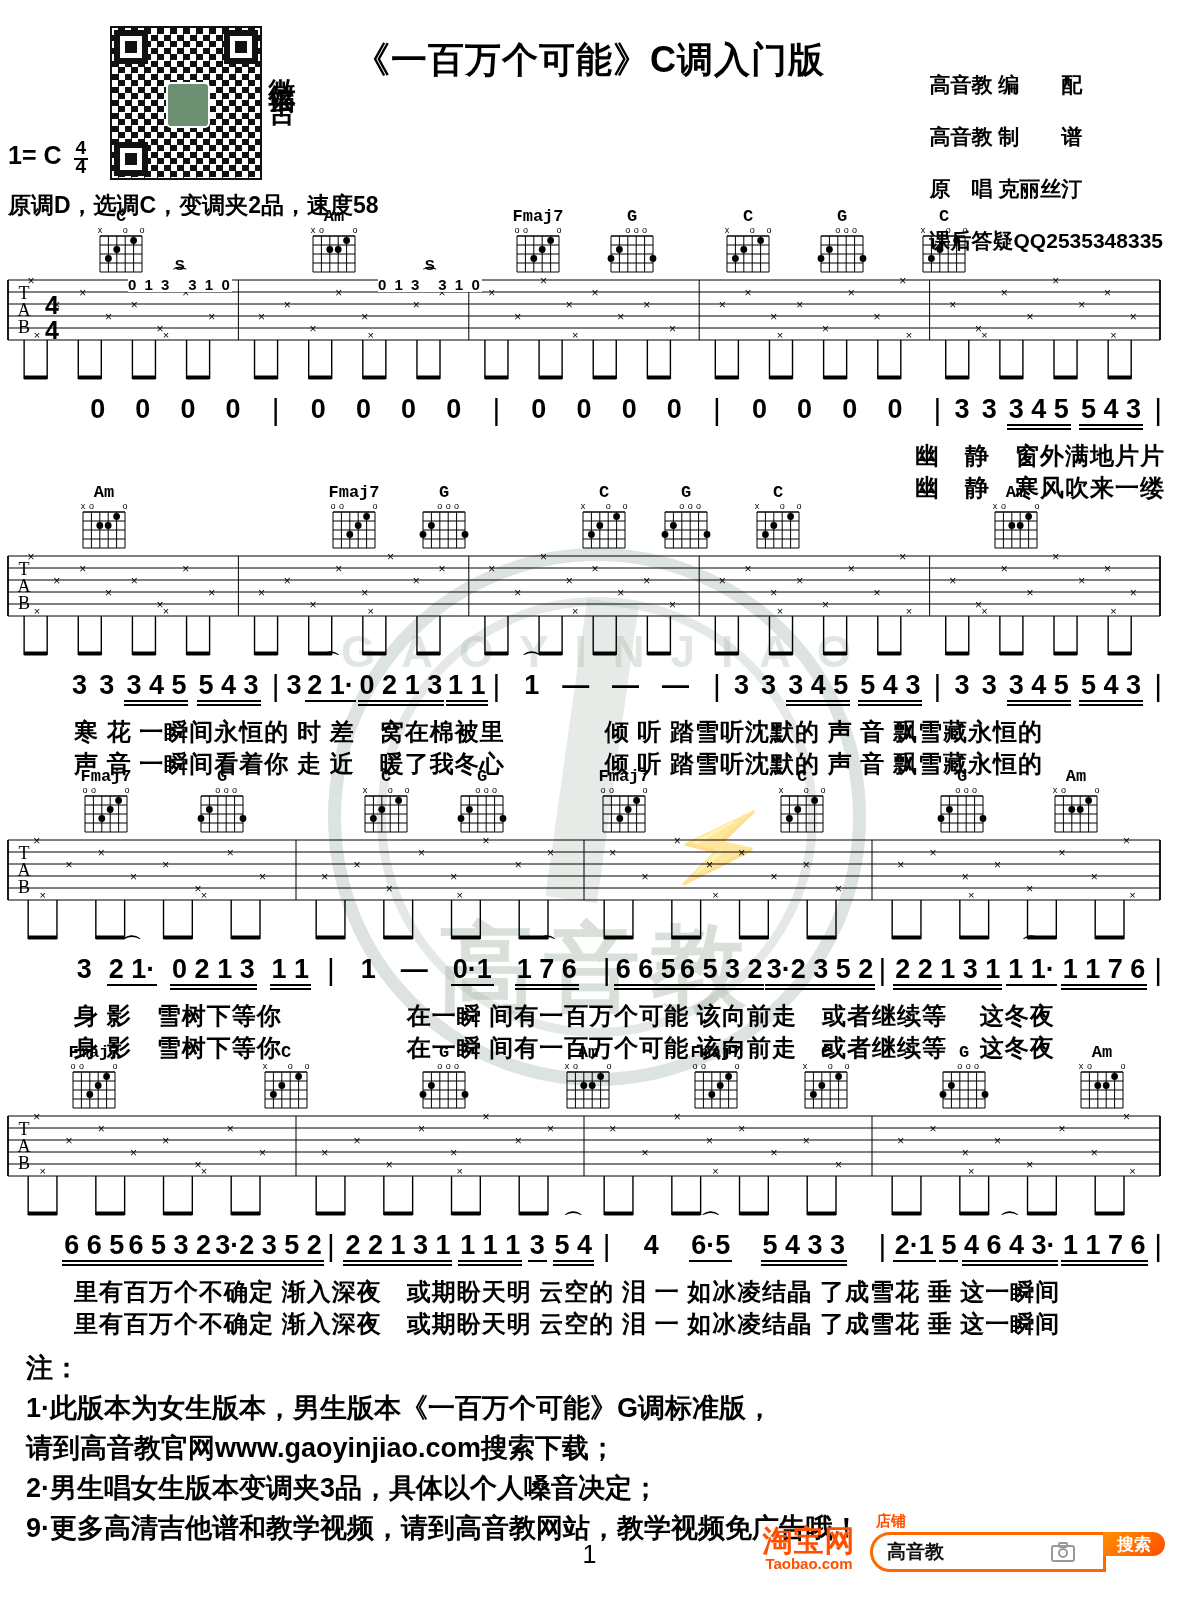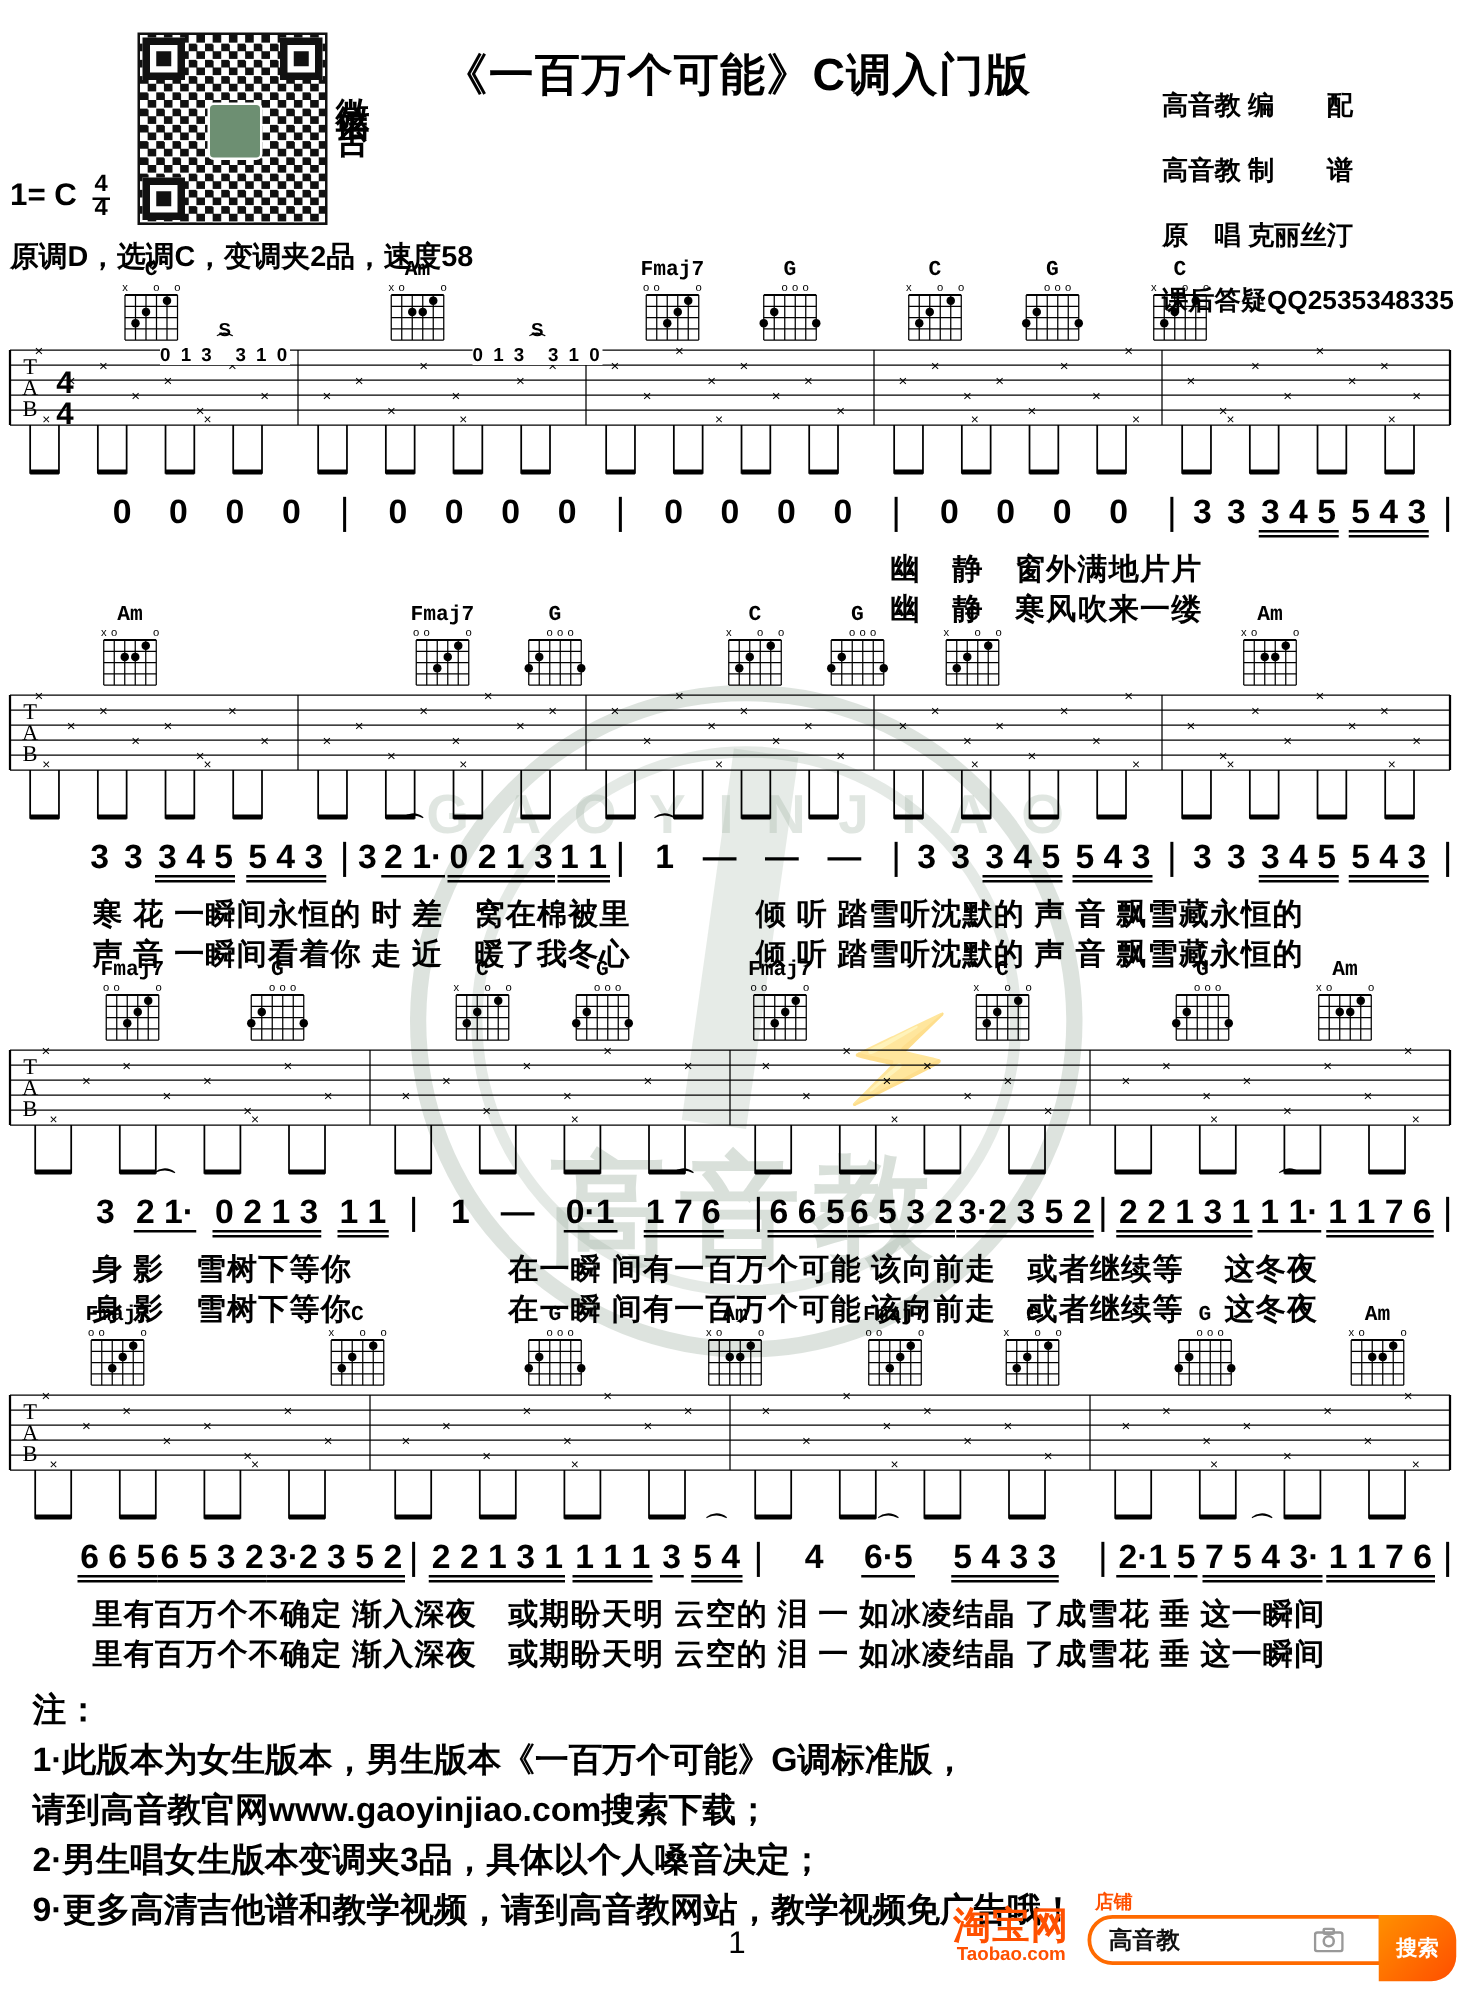--- a/index.html
+++ b/index.html
@@ -49,35 +49,35 @@
   .tab-anno .arc{font-size:15px;display:block;line-height:6px;}
   .tab-anno .digits{font-size:15px;display:block;letter-spacing:2px;line-height:15px;background:#fff;}
   .melody{display:flex;align-items:flex-start;margin:4px 14px 0 62px;height:44px;font-weight:bold;}
   .measure{flex:1;display:flex;justify-content:space-evenly;align-items:flex-start;}
   .tok{position:relative;display:inline-block;font-size:27px;line-height:30px;padding:0 2px;white-space:pre;}
   .u1{border-bottom:2.5px solid #000;}
   .u2{border-bottom:6px double #000;}
   .tie::before{content:"⌒";position:absolute;left:50%;transform:translateX(-50%);top:-15px;font-size:19px;line-height:12px;}
   .mbar{font-size:30px;line-height:32px;margin:0 3px;font-weight:normal;}
   .lyrics{margin:2px 14px 0 74px;font-size:24px;font-weight:bold;line-height:32px;white-space:pre;letter-spacing:1px;}
-  .lyrics.right{margin-left:712px;}
+  .lyrics.right{margin-left:712px;text-align:right;}
   .lyric-line{white-space:pre;}
   
   .notes{left:26px;top:1348px;font-size:27px;font-weight:bold;line-height:40px;z-index:1;}
   
   .taobao{left:758px;top:1480px;width:410px;height:80px;z-index:2;margin-top:32px;}
   .tb-logo{position:absolute;left:0;top:14px;width:102px;text-align:center;color:#FF5000;}
   .tb-logo .cn{font-size:30px;font-weight:bold;letter-spacing:1px;line-height:30px;}
   .tb-logo .en{font-size:15px;font-weight:bold;line-height:16px;}
   .tb-shop{position:absolute;left:118px;top:0;color:#FF5000;font-size:15px;font-weight:bold;}
   .tb-box{position:absolute;left:112px;top:20px;width:236px;height:40px;background:#fff;border:3px solid #FF6a00;
     border-radius:20px 0 0 20px;box-sizing:border-box;display:flex;align-items:center;padding-left:12px;}
   .tb-input{border:none;outline:none;font-size:19px;font-weight:bold;width:160px;font-family:"Liberation Sans",sans-serif;background:transparent;color:#111;}
   .tb-cam{width:24px;height:20px;margin-left:2px;}
-  .tb-btn{position:absolute;left:345px;top:20px;width:62px;height:53px;border:none;color:#fff;font-size:17px;font-weight:bold;
+  .tb-btn{position:absolute;left:345px;top:20px;width:62px;height:24px;border:none;color:#fff;font-size:17px;font-weight:bold;
     background:linear-gradient(135deg,#ff9000,#ff4e00);border-radius:0 20px 20px 0;font-family:"Liberation Sans",sans-serif;}
   .pagenum{left:0;top:1540px;width:100%;text-align:center;font-size:25px;z-index:1;}
 </style>
 </head>
 <body>
 
 <div class="abs watermark">
   <div class="inner"></div>
   <div class="neck"></div>
   <div class="bolt">⚡</div>
@@ -1273,21 +1273,21 @@
         <span class="mbar">|</span>
         <div class="measure">
           <span class="tok">4</span>
           <span class="tok u1 tie">6·5</span>
           <span class="tok u2">5 4 3 3</span>
         </div>
         <span class="mbar">|</span>
         <div class="measure">
           <span class="tok u1">2·1</span>
           <span class="tok u1">5</span>
-          <span class="tok u2 tie">7 5 4 3·</span>
+          <span class="tok u2 tie">4 6 4 3·</span>
           <span class="tok u2">1 1 7 6</span>
         </div>
         <span class="mbar">|</span>
       </div>
       <div class="lyrics"><div class="lyric-line">里有百万个不确定 渐入深夜　或期盼天明 云空的 泪 一 如冰凌结晶 了成雪花 垂 这一瞬间</div><div class="lyric-line">里有百万个不确定 渐入深夜　或期盼天明 云空的 泪 一 如冰凌结晶 了成雪花 垂 这一瞬间</div></div>
     </div>
   </div>
 
 <div class="abs notes">
   <div>注：</div>

